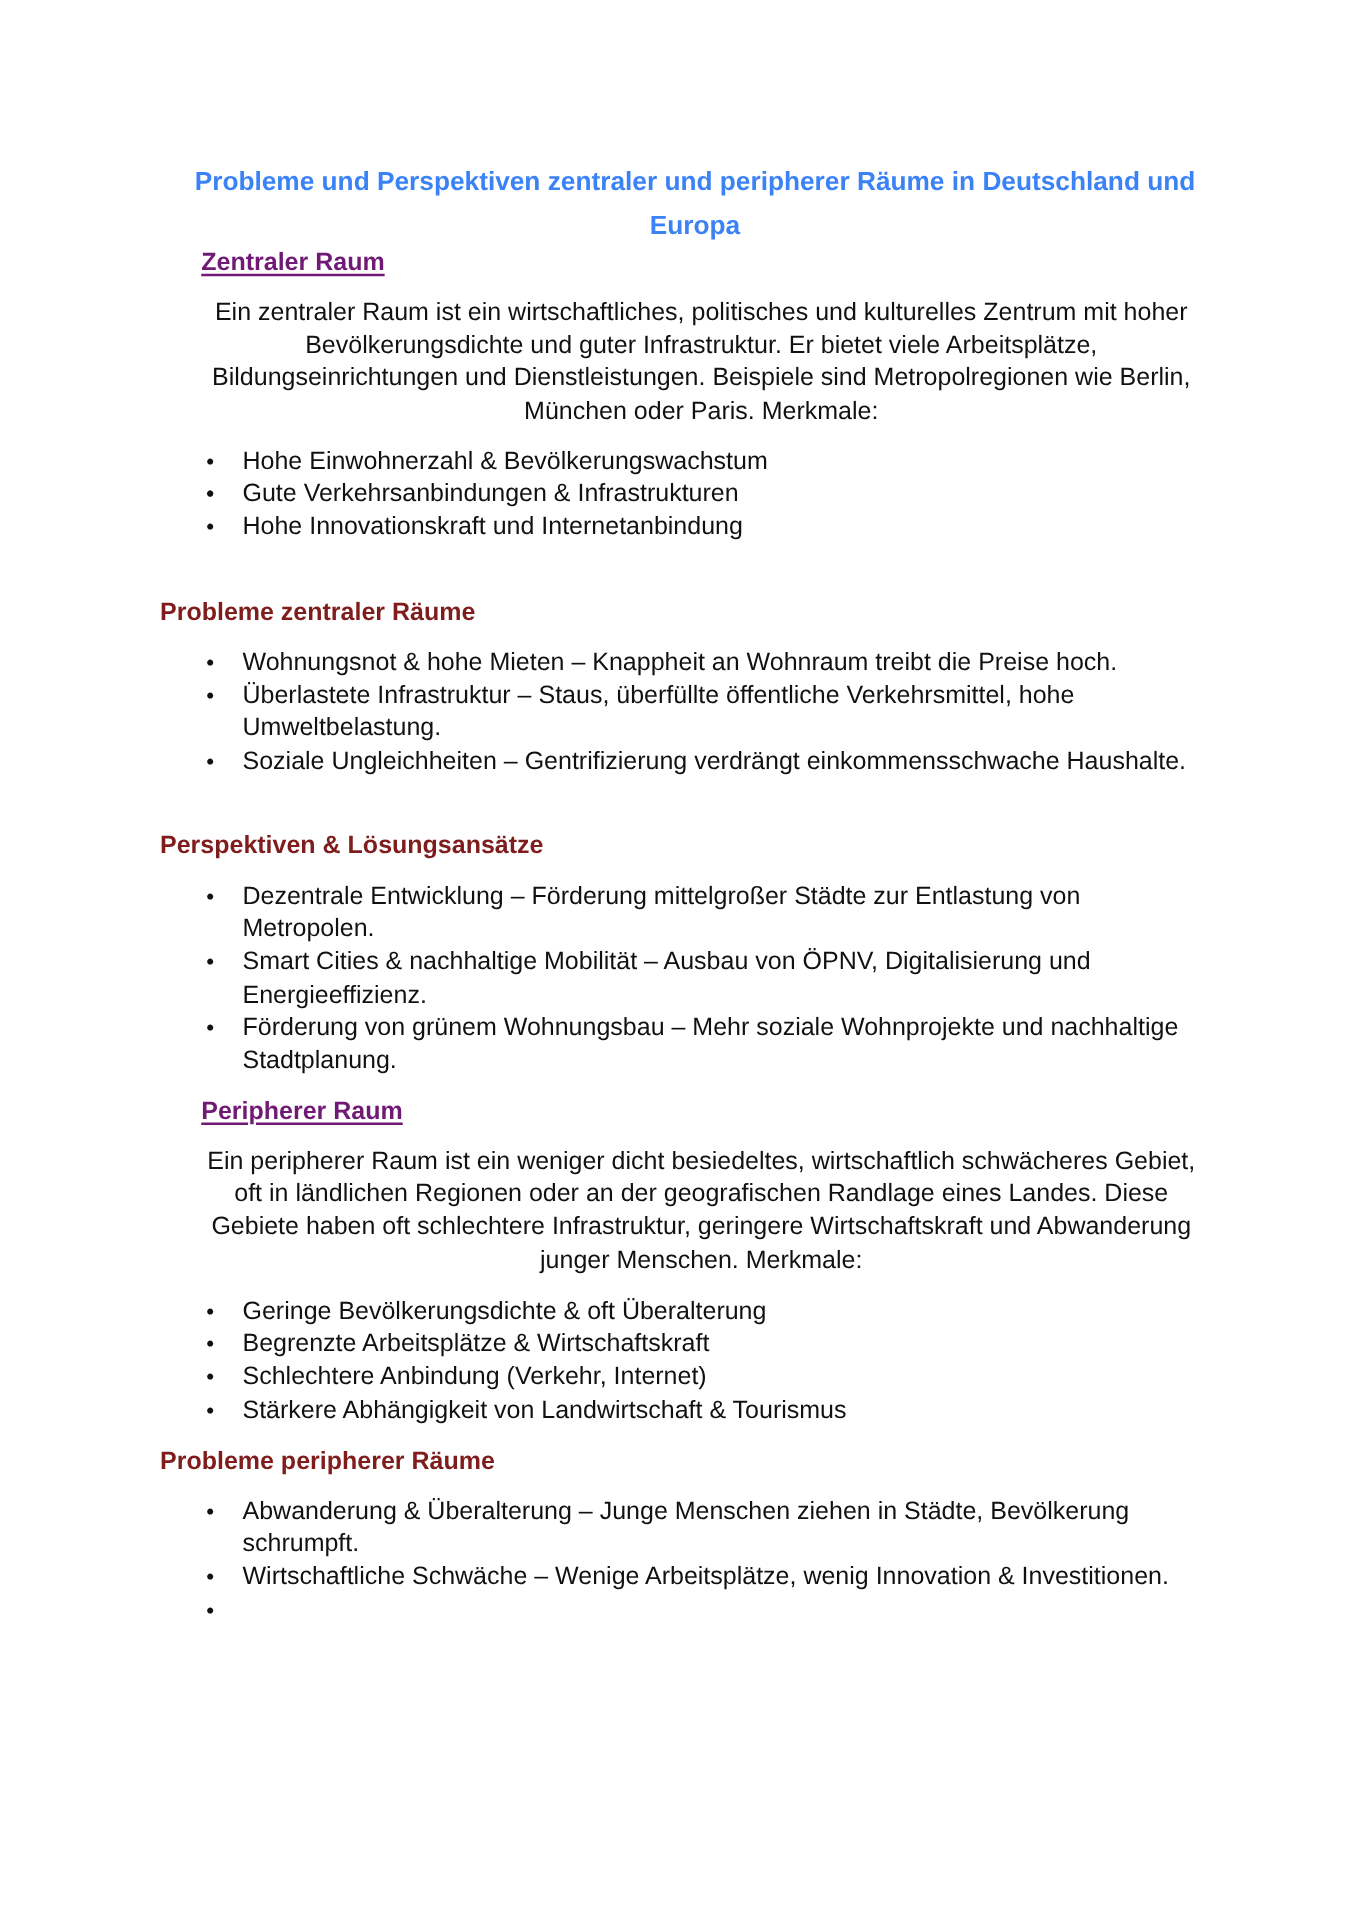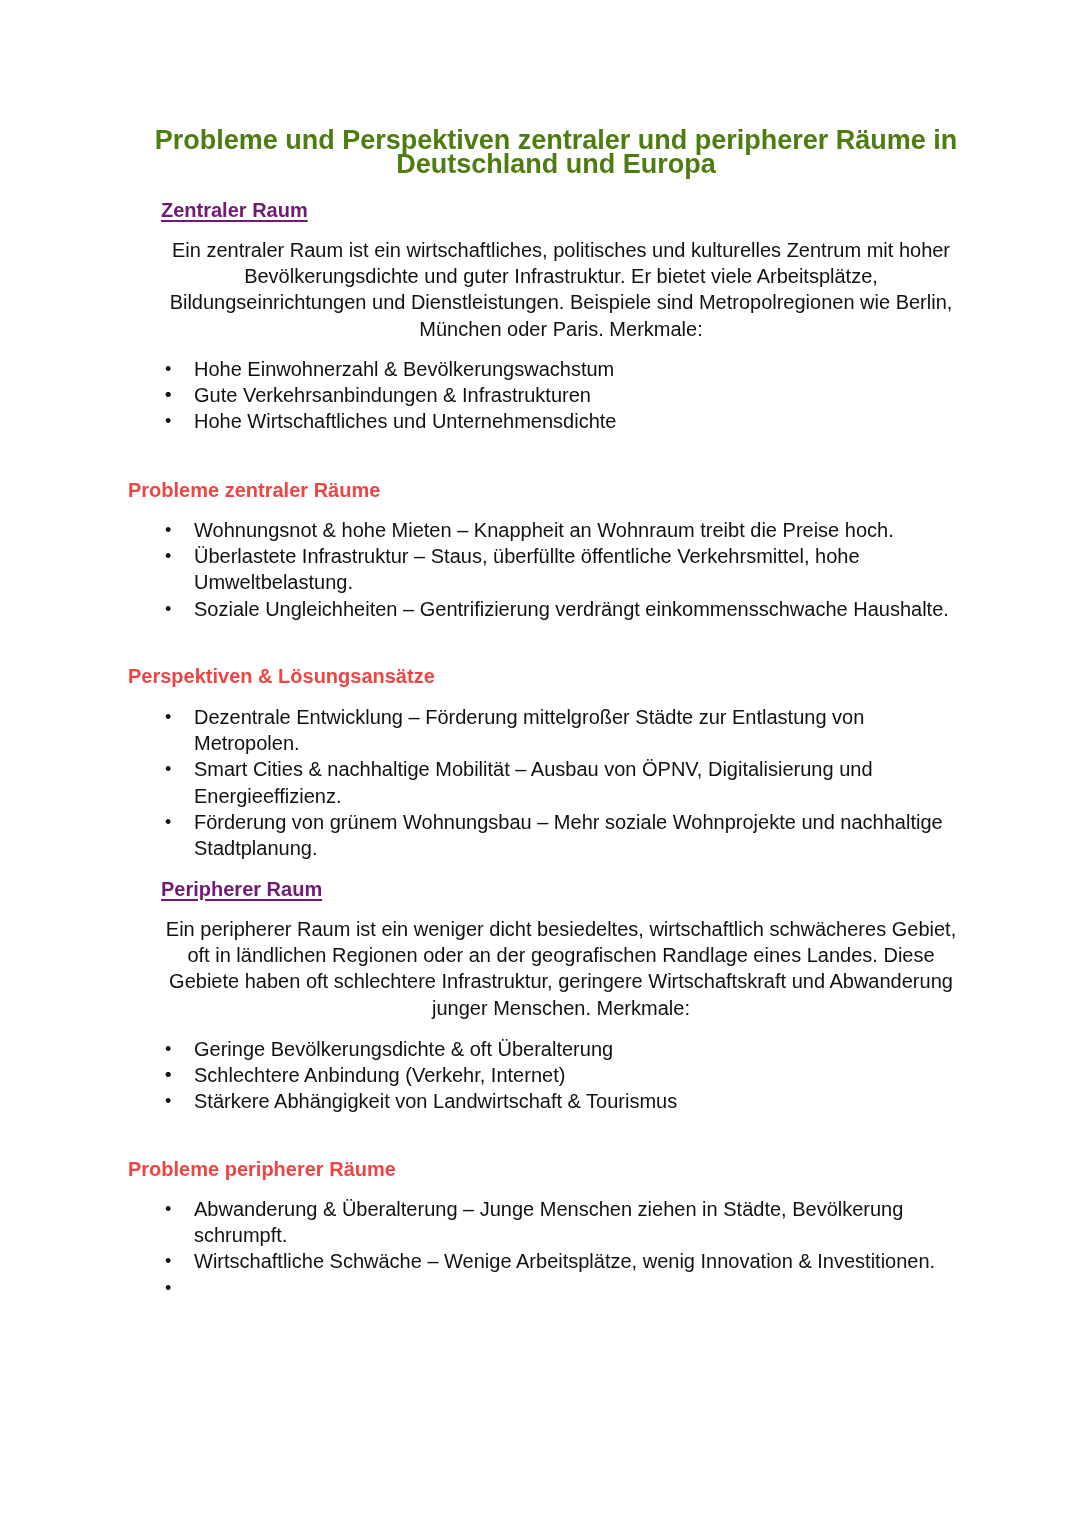--- a/index.html
+++ b/index.html
@@ -21,41 +21,41 @@
       width: 1080px;
       height: 1527px;
     }
     .title {
       position: absolute;
       left: 150px;
       width: 812px;
       top: 128px;
       text-align: center;
       font-weight: bold;
-      font-size: 27px;
-      line-height: 24px;
-      color: #4d7c0f;
+      font-size: 21px;
+      line-height: 35px;
+      color: #3b82f6;
       margin: 0;
     }
     .sub-u {
       position: absolute;
       left: 161px;
       font-size: 20px;
       line-height: 26px;
       color: #701a75;
       text-decoration: underline;
       text-underline-offset: 3px;
       margin: 0;
     }
     .sec-h {
       position: absolute;
       left: 128px;
       font-size: 20px;
       line-height: 26px;
-      color: #ef4444;
+      color: #7f1d1d;
       margin: 0;
     }
     .para {
       position: absolute;
       left: 161px;
       width: 800px;
       font-size: 20px;
       line-height: 26.2px;
       margin: 0;
       text-align: center;
@@ -87,42 +87,42 @@
 <div class="page">
 
   <h1 class="title">Probleme und Perspektiven zentraler und peripherer Räume in Deutschland und Europa</h1>
 
   <h2 class="sub-u" style="top:197px;">Zentraler Raum</h2>
   <p class="para" style="top:237px;">Ein zentraler Raum ist ein wirtschaftliches, politisches und kulturelles Zentrum mit hoher Bevölkerungsdichte und guter Infrastruktur. Er bietet viele Arbeitsplätze, Bildungseinrichtungen und Dienstleistungen. Beispiele sind Metropolregionen wie Berlin, München oder Paris. Merkmale:</p>
   <ul class="blist" style="top:356px;">
     <li><span class="bullet">•</span><span>Hohe Einwohnerzahl &amp; Bevölkerungswachstum</span></li>
     <li><span class="bullet">•</span></li>
     <li><span class="bullet">•</span><span>Gute Verkehrsanbindungen &amp; Infrastrukturen</span></li>
-    <li><span class="bullet">•</span><span>Hohe Wirtschaftliches und Unternehmensdichte</span></li>
+    <li><span class="bullet">•</span><span>Hohe Innovationskraft und Internetanbindung</span></li>
   </ul>
 
   <h2 class="sec-h" style="top:477px;">Probleme zentraler Räume</h2>
   <ul class="blist" style="top:517px;">
     <li><span class="bullet">•</span><span>Wohnungsnot &amp; hohe Mieten – Knappheit an Wohnraum treibt die Preise hoch.</span></li>
     <li><span class="bullet">•</span><span>Überlastete Infrastruktur – Staus, überfüllte öffentliche Verkehrsmittel, hohe Umweltbelastung.</span></li>
     <li><span class="bullet">•</span><span>Soziale Ungleichheiten – Gentrifizierung verdrängt einkommensschwache Haushalte.</span></li>
   </ul>
 
   <h2 class="sec-h" style="top:663px;">Perspektiven &amp; Lösungsansätze</h2>
   <ul class="blist" style="top:704px;">
     <li><span class="bullet">•</span><span>Dezentrale Entwicklung – Förderung mittelgroßer Städte zur Entlastung von Metropolen.</span></li>
     <li><span class="bullet">•</span><span>Smart Cities &amp; nachhaltige Mobilität – Ausbau von ÖPNV, Digitalisierung und Energieeffizienz.</span></li>
     <li><span class="bullet">•</span><span>Förderung von grünem Wohnungsbau – Mehr soziale Wohnprojekte und nachhaltige Stadtplanung.</span></li>
   </ul>
 
   <h2 class="sub-u" style="top:876px;text-align:center;">Peripherer Raum</h2>
   <p class="para" style="top:916px;">Ein peripherer Raum ist ein weniger dicht besiedeltes, wirtschaftlich schwächeres Gebiet, oft in ländlichen Regionen oder an der geografischen Randlage eines Landes. Diese Gebiete haben oft schlechtere Infrastruktur, geringere Wirtschaftskraft und Abwanderung junger Menschen. Merkmale:</p>
   <ul class="blist" style="top:1036px;">
     <li><span class="bullet">•</span><span>Geringe Bevölkerungsdichte &amp; oft Überalterung</span></li>
-    <li><span class="bullet">•</span></li>
+    <li><span class="bullet">•</span><span>Begrenzte Arbeitsplätze &amp; Wirtschaftskraft</span></li>
     <li><span class="bullet">•</span><span>Schlechtere Anbindung (Verkehr, Internet)</span></li>
     <li><span class="bullet">•</span><span>Stärkere Abhängigkeit von Landwirtschaft &amp; Tourismus</span></li>
   </ul>
 
   <h2 class="sec-h" style="top:1156px;">Probleme peripherer Räume</h2>
   <ul class="blist" style="top:1196px;">
     <li><span class="bullet">•</span><span>Abwanderung &amp; Überalterung – Junge Menschen ziehen in Städte, Bevölkerung schrumpft.</span></li>
     <li><span class="bullet">•</span><span>Wirtschaftliche Schwäche – Wenige Arbeitsplätze, wenig Innovation &amp; Investitionen.</span></li>
     <li><span class="bullet">•</span></li>
   </ul>

